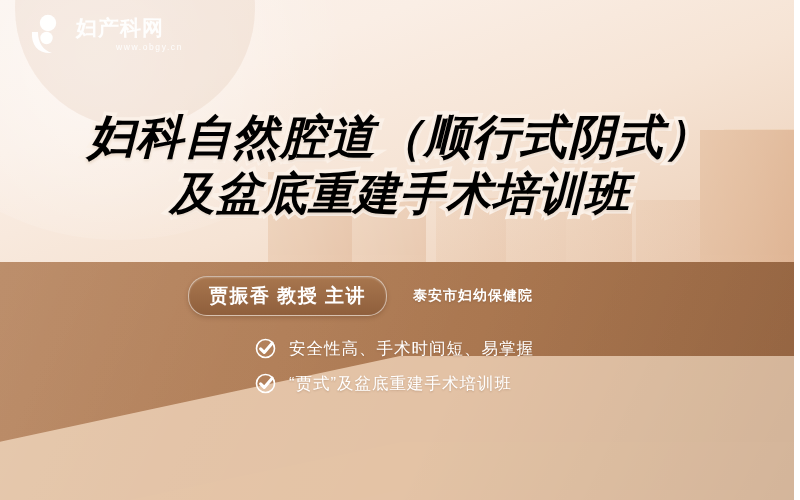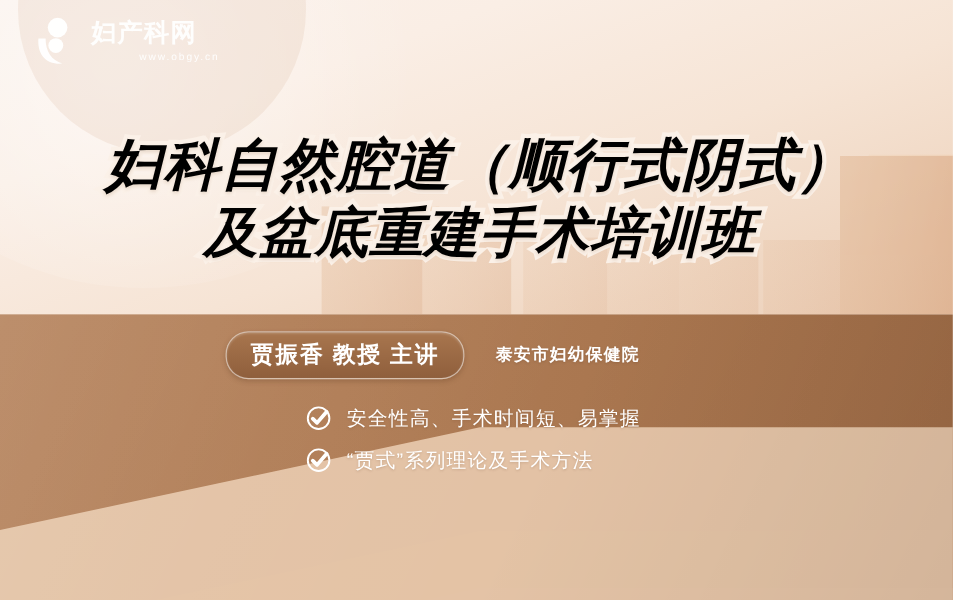--- a/index.html
+++ b/index.html
@@ -334,17 +334,17 @@
       </span>
       <span class="bullet-text">安全性高、手术时间短、易掌握</span>
     </div>
     <div class="bullet">
       <span>
         <svg class="check-icon" viewBox="0 0 21 21" xmlns="http://www.w3.org/2000/svg">
           <circle cx="10.5" cy="10.5" r="9" fill="none" stroke="#ffffff" stroke-width="1.6"></circle>
           <path d="M5.6 10.9 L9.2 14.4 L17.2 5.2" fill="none" stroke="#ffffff" stroke-width="3.1" stroke-linecap="round" stroke-linejoin="round"></path>
         </svg>
       </span>
-      <span class="bullet-text">“贾式”系列理论及手术方法</span>
+      <span class="bullet-text">“贾式”及盆底重建手术培训班</span>
     </div>
   </div>
 
 </div>
 
 </body></html>

